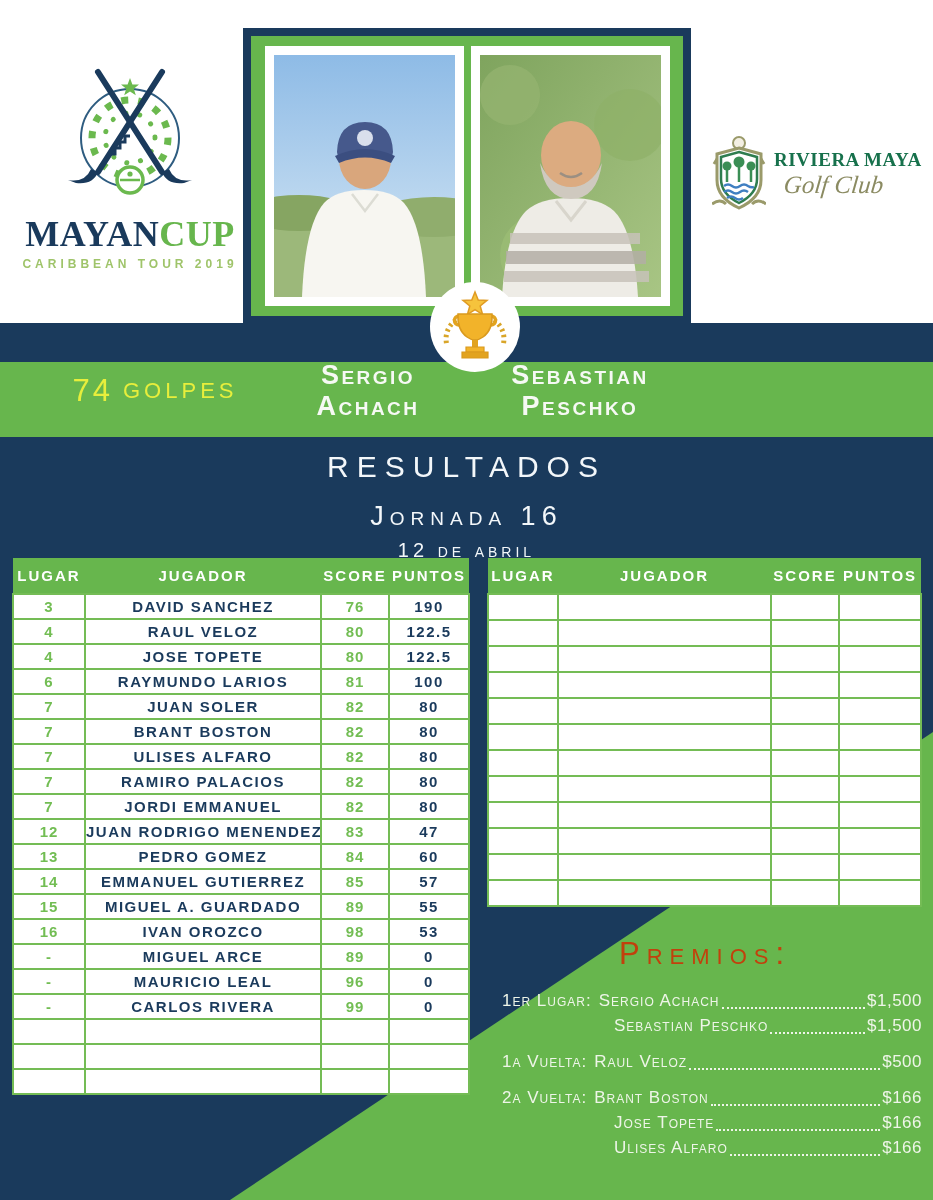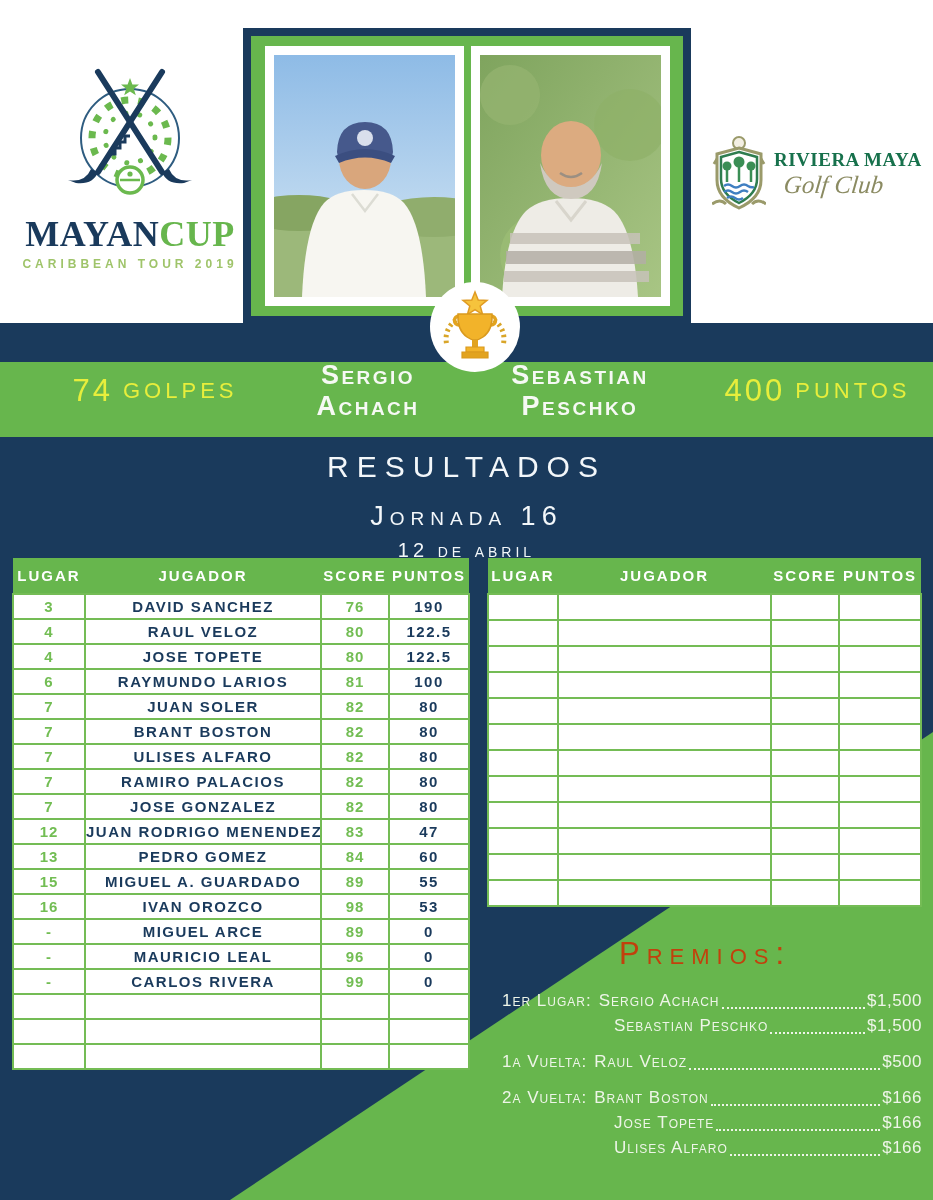--- a/index.html
+++ b/index.html
@@ -203,24 +203,20 @@
     <span class="lab">GOLPES</span>
   </div>
   <div class="banner-item winner winner-2">
     <div>Sebastian</div>
     <div>Peschko</div>
   </div>
   <div class="banner-item winner winner-1">
     <div>Sergio</div>
     <div>Achach</div>
   </div>
-  <div class="banner-item stat stat-right">
-    <span class="val">400</span>
-    <span class="lab">PUNTOS</span>
-  </div>
 
   <div class="results-block">
     <div class="results-title">RESULTADOS</div>
     <div class="results-round">Jornada 16</div>
     <div class="results-date">12 de abril</div>
   </div>
 
   <table class="res tbl-left">
     <colgroup>
         <col style="width:72px">
@@ -280,35 +276,41 @@
           <td class="c-puntos">80</td>
         </tr>
         <tr>
           <td class="c-lugar">7</td>
           <td class="c-jugador">RAMIRO PALACIOS</td>
           <td class="c-score">82</td>
           <td class="c-puntos">80</td>
         </tr>
         <tr>
           <td class="c-lugar">7</td>
-          <td class="c-jugador">JOSE GONZALEZ</td>
+          <td class="c-jugador">JORDI EMMANUEL</td>
           <td class="c-score">82</td>
           <td class="c-puntos">80</td>
         </tr>
         <tr>
           <td class="c-lugar">12</td>
           <td class="c-jugador">JUAN RODRIGO MENENDEZ</td>
           <td class="c-score">83</td>
           <td class="c-puntos">47</td>
         </tr>
         <tr>
           <td class="c-lugar">13</td>
           <td class="c-jugador">PEDRO GOMEZ</td>
           <td class="c-score">84</td>
           <td class="c-puntos">60</td>
+        </tr>
+        <tr>
+          <td class="c-lugar">14</td>
+          <td class="c-jugador">EMMANUEL GUTIERREZ</td>
+          <td class="c-score">85</td>
+          <td class="c-puntos">57</td>
         </tr>
         <tr>
           <td class="c-lugar">15</td>
           <td class="c-jugador">MIGUEL A. GUARDADO</td>
           <td class="c-score">89</td>
           <td class="c-puntos">55</td>
         </tr>
         <tr>
           <td class="c-lugar">16</td>
           <td class="c-jugador">IVAN OROZCO</td>

